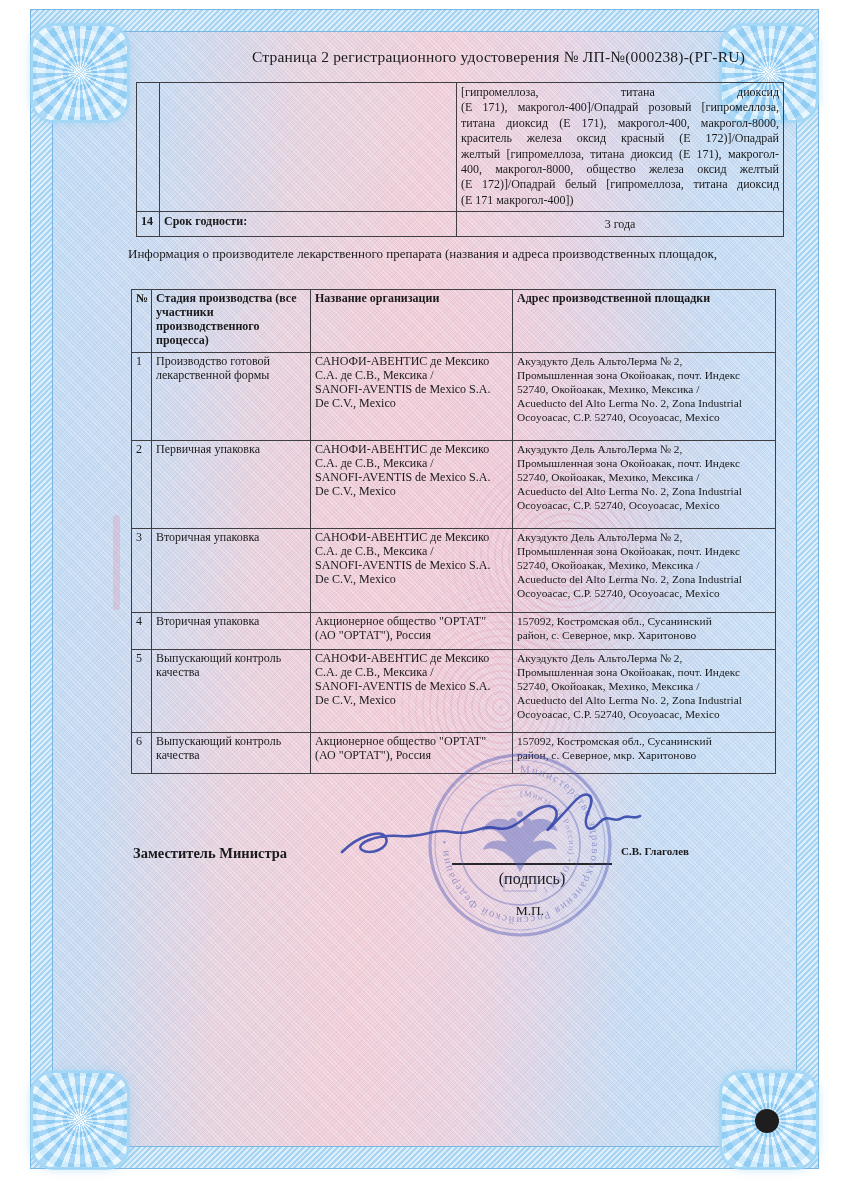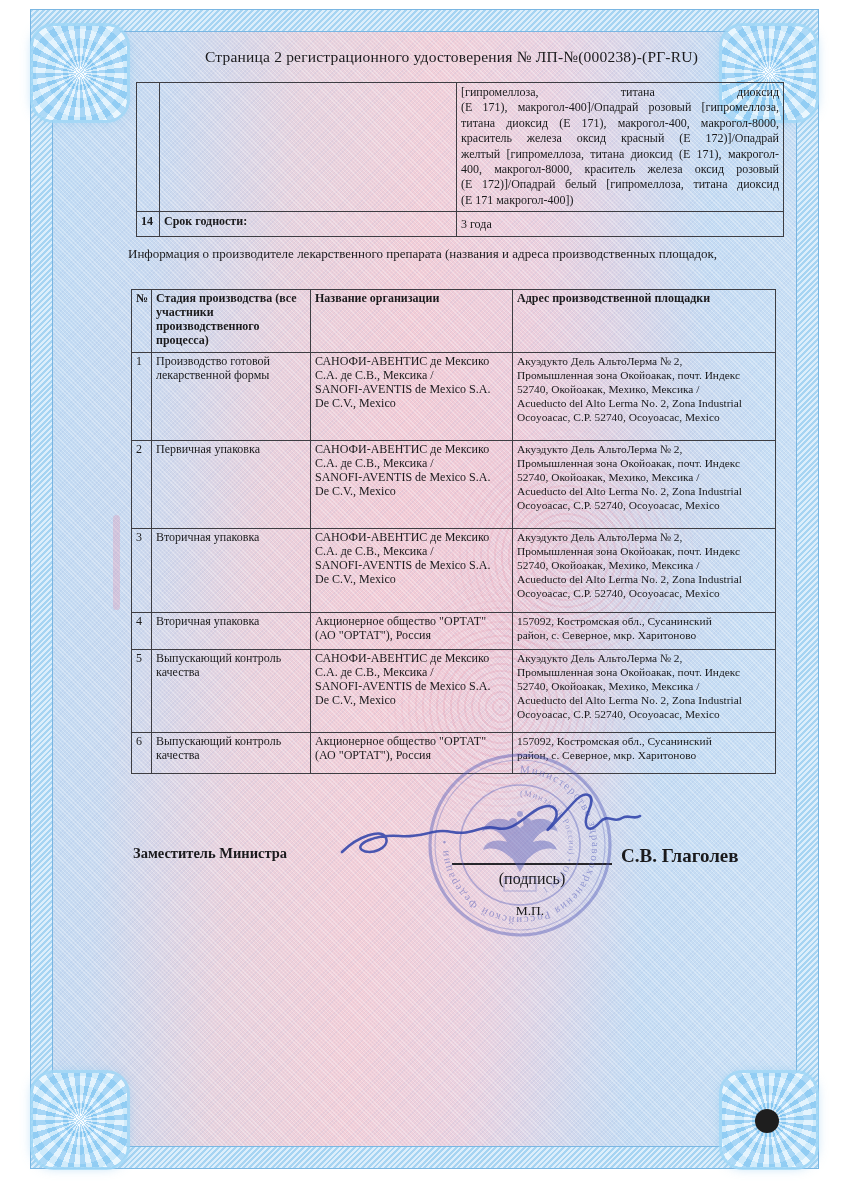--- a/index.html
+++ b/index.html
@@ -36,38 +36,38 @@
   .streak{position:absolute;left:113px;top:515px;width:7px;height:95px;border-radius:4px;background:rgba(235,120,150,0.22);}
   .rosette{
     position:absolute;width:94px;height:94px;border-radius:22%;
     background:
       repeating-conic-gradient(rgba(255,255,255,0.50) 0 7.5deg, rgba(125,192,240,0.45) 7.5deg 15deg),
       radial-gradient(circle,#f2fafe 0 10%,#bfe2f8 10% 18%,#8fccf2 18% 26%,#cdeafc 26% 38%,#9ed5f5 38% 52%,#c9e8fb 52% 66%,#a2d7f6 66% 78%,#d5eefc 78% 100%);
     box-shadow:0 0 0 3px rgba(160,215,246,0.8),0 0 12px rgba(140,200,240,0.7);
   }
   .hole{position:absolute;left:33px;top:36px;width:24px;height:24px;border-radius:50%;background:#1e1e1e;}
   
-  .hdr{position:absolute;left:128px;top:48px;width:647px;text-align:center;font-size:15.5px;letter-spacing:0.2px;}
+  .hdr{position:absolute;left:128px;top:48px;width:647px;text-align:center;font-size:15.5px;letter-spacing:0.2px;padding-left:47px;}
   
   table{border-collapse:collapse;table-layout:fixed;position:absolute;}
   td,th{border:1px solid #3d3d42;vertical-align:top;padding:2px 4px;box-sizing:border-box;font-weight:normal;text-align:left;}
   .t1{left:136px;top:82px;width:647px;font-size:12px;}
   .t1 .val{line-height:15.4px;}
   .jline{text-align:justify;text-align-last:justify;}
   .jline:last-child{text-align-last:left;}
   .t1 .b{font-weight:bold;}
-  .t1 .ctr{text-align:left;vertical-align:middle;margin-left:8px;}
+  .t1 .ctr{text-align:center;vertical-align:middle;margin-left:8px;}
   .info{position:absolute;left:128px;top:246px;width:647px;text-align:left;font-size:13px;line-height:16.5px;}
   .t2{left:131px;top:289px;width:644px;font-size:12px;line-height:13.9px;}
   .t2 th{font-weight:bold;}
   .t2 .pre{white-space:pre-line;}
   .t2 .addr{font-size:11.4px;}
   
   .sig-left{position:absolute;left:133px;top:845px;font-size:14.5px;font-weight:bold;}
-  .sig-name{position:absolute;left:621px;top:845px;font-size:19px;font-weight:bold;}
+  .sig-name{position:absolute;left:621px;top:845px;font-size:11px;font-weight:bold;}
   .sig-line{position:absolute;left:452px;top:845px;width:160px;height:18px;border-bottom:2px solid #26262b;}
   .sig-caption{position:absolute;left:452px;top:870px;width:160px;text-align:center;font-size:16px;}
   .mp{position:absolute;left:480px;top:903px;width:100px;text-align:center;font-size:13.5px;}
   .stamp{position:absolute;left:425px;top:750px;width:190px;height:190px;opacity:0.85;}
   .scribble{position:absolute;left:330px;top:780px;width:320px;height:100px;}
 </style>
 </head>
 <body>
 
 <div class="page">
@@ -99,21 +99,21 @@
     <tbody>
         <tr style="height:129px">
       <td></td>
       <td></td>
       <td class="val">
         <div class="jline">[гипромеллоза, титана диоксид</div>
         <div class="jline">(Е 171), макрогол-400]/Опадрай розовый [гипромеллоза,</div>
         <div class="jline">титана диоксид (Е 171), макрогол-400, макрогол-8000,</div>
         <div class="jline">краситель железа оксид красный (Е 172)]/Опадрай</div>
         <div class="jline">желтый [гипромеллоза, титана диоксид (Е 171), макрогол-</div>
-        <div class="jline">400, макрогол-8000, краситель железа оксид розовый</div>
+        <div class="jline">400, макрогол-8000, общество железа оксид желтый</div>
         <div class="jline">(Е 172)]/Опадрай белый [гипромеллоза, титана диоксид</div>
         <div class="jline">(Е 171  макрогол-400])</div>
       </td>
     </tr>
     <tr style="height:25px">
       <td class="b">14</td>
       <td class="b">Срок годности:</td>
       <td class="ctr">3 года</td>
     </tr>
   </tbody>

